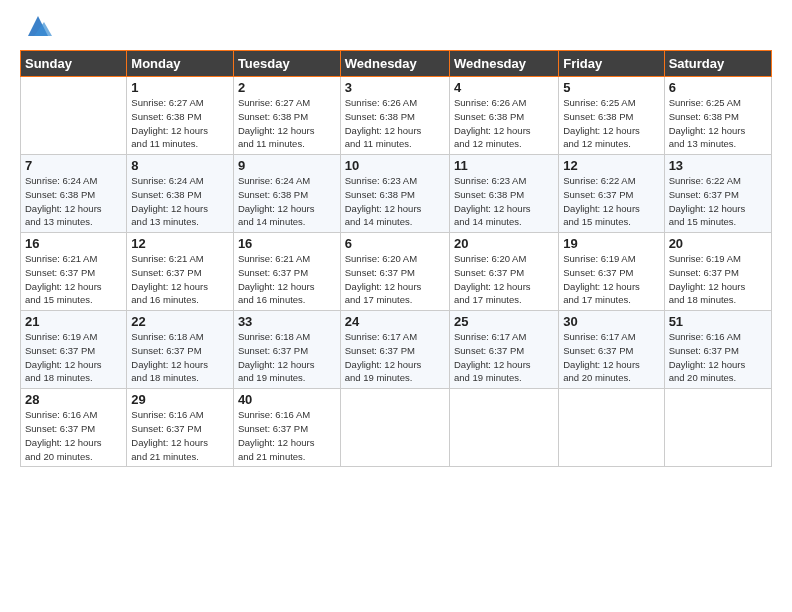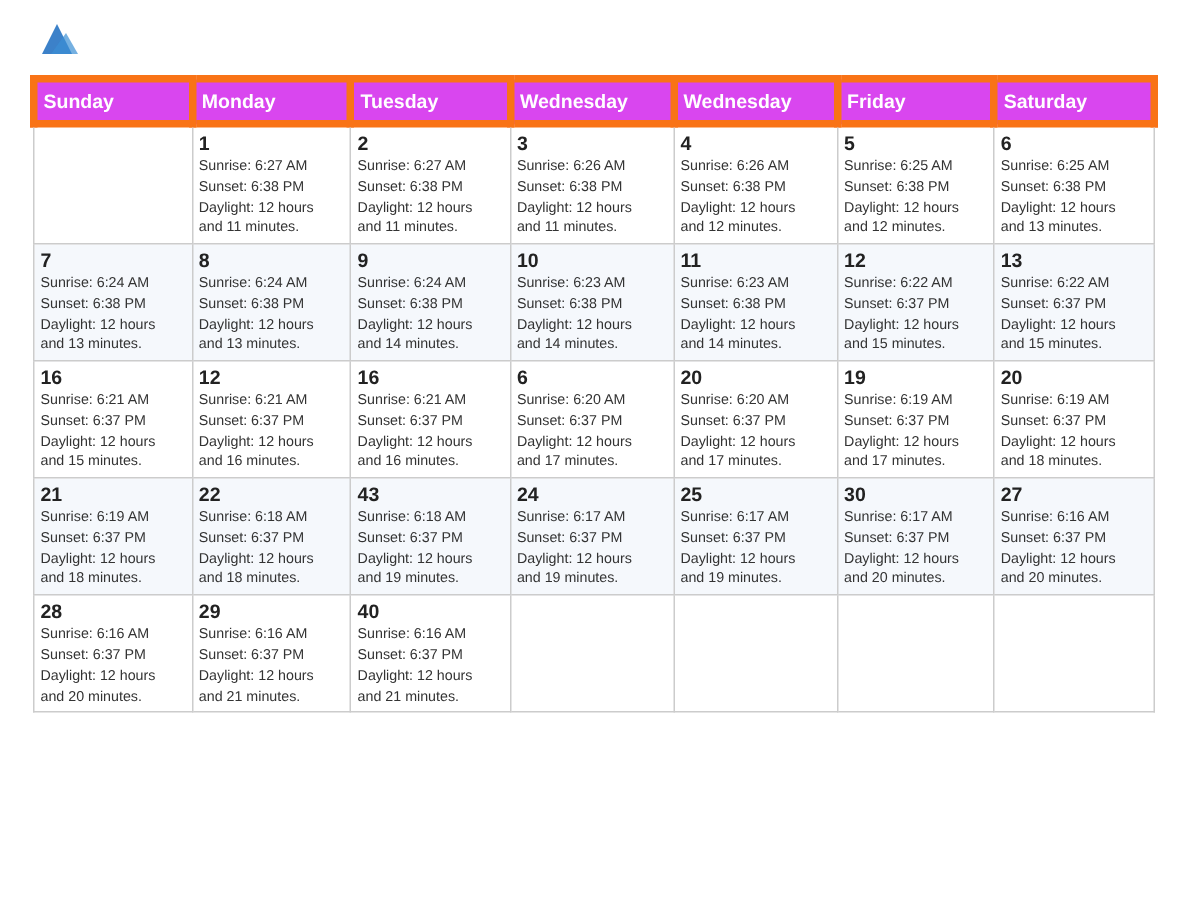--- a/index.html
+++ b/index.html
@@ -59,27 +59,27 @@
     .subtitle {
       font-size: 14px;
       color: #555;
     }
     .calendar {
       width: 100%;
       border-collapse: collapse;
       border: 1px solid #ccc;
     }
     .calendar th {
-      background: #d946ef;
+      background: #404040;
       color: #fff;
       font-size: 13px;
       font-weight: bold;
       padding: 5px 4px;
       text-align: left;
-      border: 5px solid #f97316;
+      border: 1px solid #f97316;
     }
     .calendar td {
       border: 1px solid #ccc;
       vertical-align: top;
       padding: 3px 4px;
       width: 113px;
       min-height: 80px;
       background: #fff;
     }
     .calendar tr:nth-child(even) td {
@@ -226,37 +226,37 @@
         <tr>
           <td>
             <span class="day-num">21</span>
             <div class="day-info">Sunrise: 6:19 AM<br>Sunset: 6:37 PM<br>Daylight: 12 hours<br>and 18 minutes.</div>
           </td>
           <td>
             <span class="day-num">22</span>
             <div class="day-info">Sunrise: 6:18 AM<br>Sunset: 6:37 PM<br>Daylight: 12 hours<br>and 18 minutes.</div>
           </td>
           <td>
-            <span class="day-num">43</span>
+            <span class="day-num">33</span>
             <div class="day-info">Sunrise: 6:18 AM<br>Sunset: 6:37 PM<br>Daylight: 12 hours<br>and 19 minutes.</div>
           </td>
           <td>
             <span class="day-num">24</span>
             <div class="day-info">Sunrise: 6:17 AM<br>Sunset: 6:37 PM<br>Daylight: 12 hours<br>and 19 minutes.</div>
           </td>
           <td>
             <span class="day-num">25</span>
             <div class="day-info">Sunrise: 6:17 AM<br>Sunset: 6:37 PM<br>Daylight: 12 hours<br>and 19 minutes.</div>
           </td>
           <td>
             <span class="day-num">30</span>
             <div class="day-info">Sunrise: 6:17 AM<br>Sunset: 6:37 PM<br>Daylight: 12 hours<br>and 20 minutes.</div>
           </td>
           <td>
-            <span class="day-num">27</span>
+            <span class="day-num">51</span>
             <div class="day-info">Sunrise: 6:16 AM<br>Sunset: 6:37 PM<br>Daylight: 12 hours<br>and 20 minutes.</div>
           </td>
         </tr>
         <tr>
           <td>
             <span class="day-num">28</span>
             <div class="day-info">Sunrise: 6:16 AM<br>Sunset: 6:37 PM<br>Daylight: 12 hours<br>and 20 minutes.</div>
           </td>
           <td>
             <span class="day-num">29</span>

